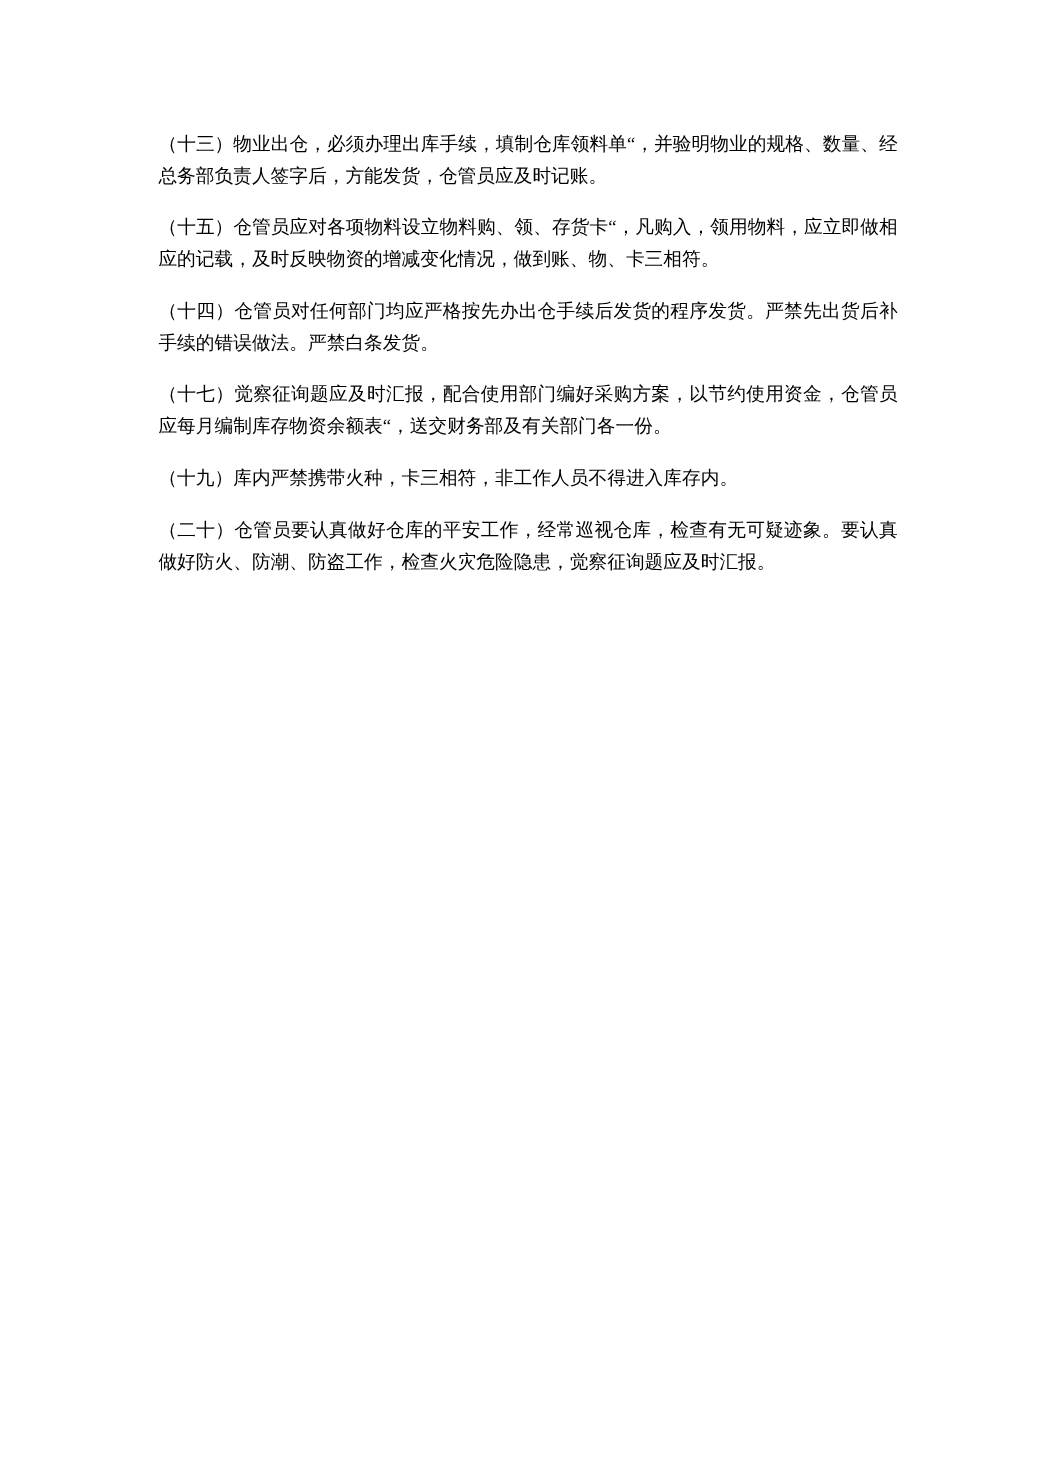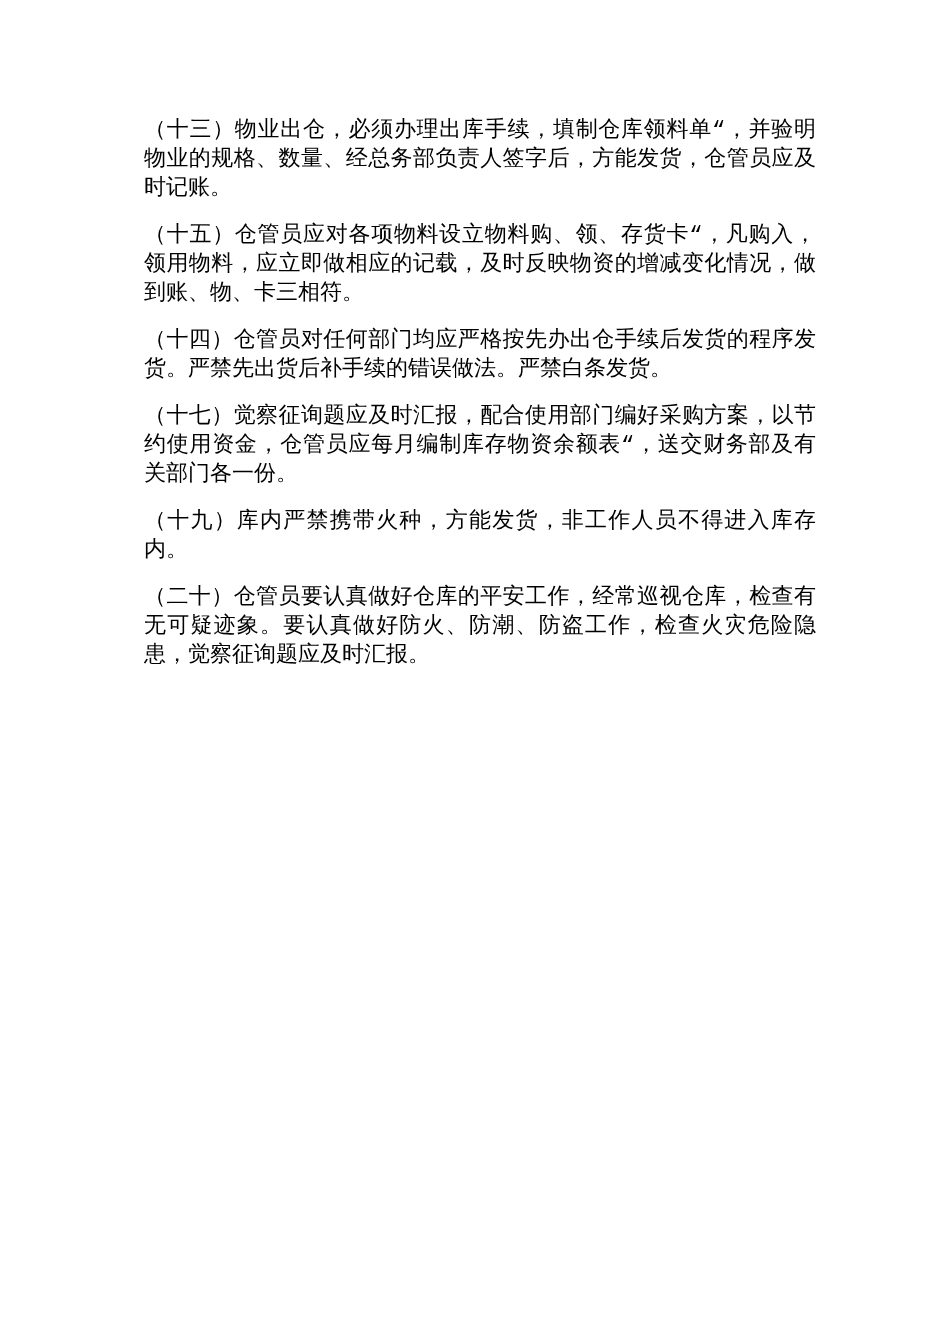--- a/index.html
+++ b/index.html
@@ -13,37 +13,37 @@
     height: 1344px;
     background: #ffffff;
     box-sizing: border-box;
     overflow: hidden;
   }
   .text-block {
     position: absolute;
     left: 144px;
     top: 116px;
     width: 672px;
-    font-family: Liberation Mono, monospace;
-    font-size: 22px;
+    font-family: Liberation Serif, serif;
+    font-size: 17px;
     line-height: 29px;
     color: #000000;
   }
   .text-block p {
     margin: 0 0 18px 0;
     text-align: justify;
     text-justify: inter-ideograph;
     word-break: break-all;
   }
 </style>
 </head>
 <body>
 
 <div class="page">
   <div class="text-block">
       <p>（十三）物业出仓，必须办理出库手续，填制仓库领料单“，并验明物业的规格、数量、经总务部负责人签字后，方能发货，仓管员应及时记账。</p>
       <p>（十五）仓管员应对各项物料设立物料购、领、存货卡“，凡购入，领用物料，应立即做相应的记载，及时反映物资的增减变化情况，做到账、物、卡三相符。</p>
       <p>（十四）仓管员对任何部门均应严格按先办出仓手续后发货的程序发货。严禁先出货后补手续的错误做法。严禁白条发货。</p>
       <p>（十七）觉察征询题应及时汇报，配合使用部门编好采购方案，以节约使用资金，仓管员应每月编制库存物资余额表“，送交财务部及有关部门各一份。</p>
-      <p>（十九）库内严禁携带火种，方能发货，非工作人员不得进入库存内。</p>
+      <p>（十九）库内严禁携带火种，卡三相符，非工作人员不得进入库存内。</p>
       <p>（二十）仓管员要认真做好仓库的平安工作，经常巡视仓库，检查有无可疑迹象。要认真做好防火、防潮、防盗工作，检查火灾危险隐患，觉察征询题应及时汇报。</p>
     </div>
 </div>
 
 </body></html>

